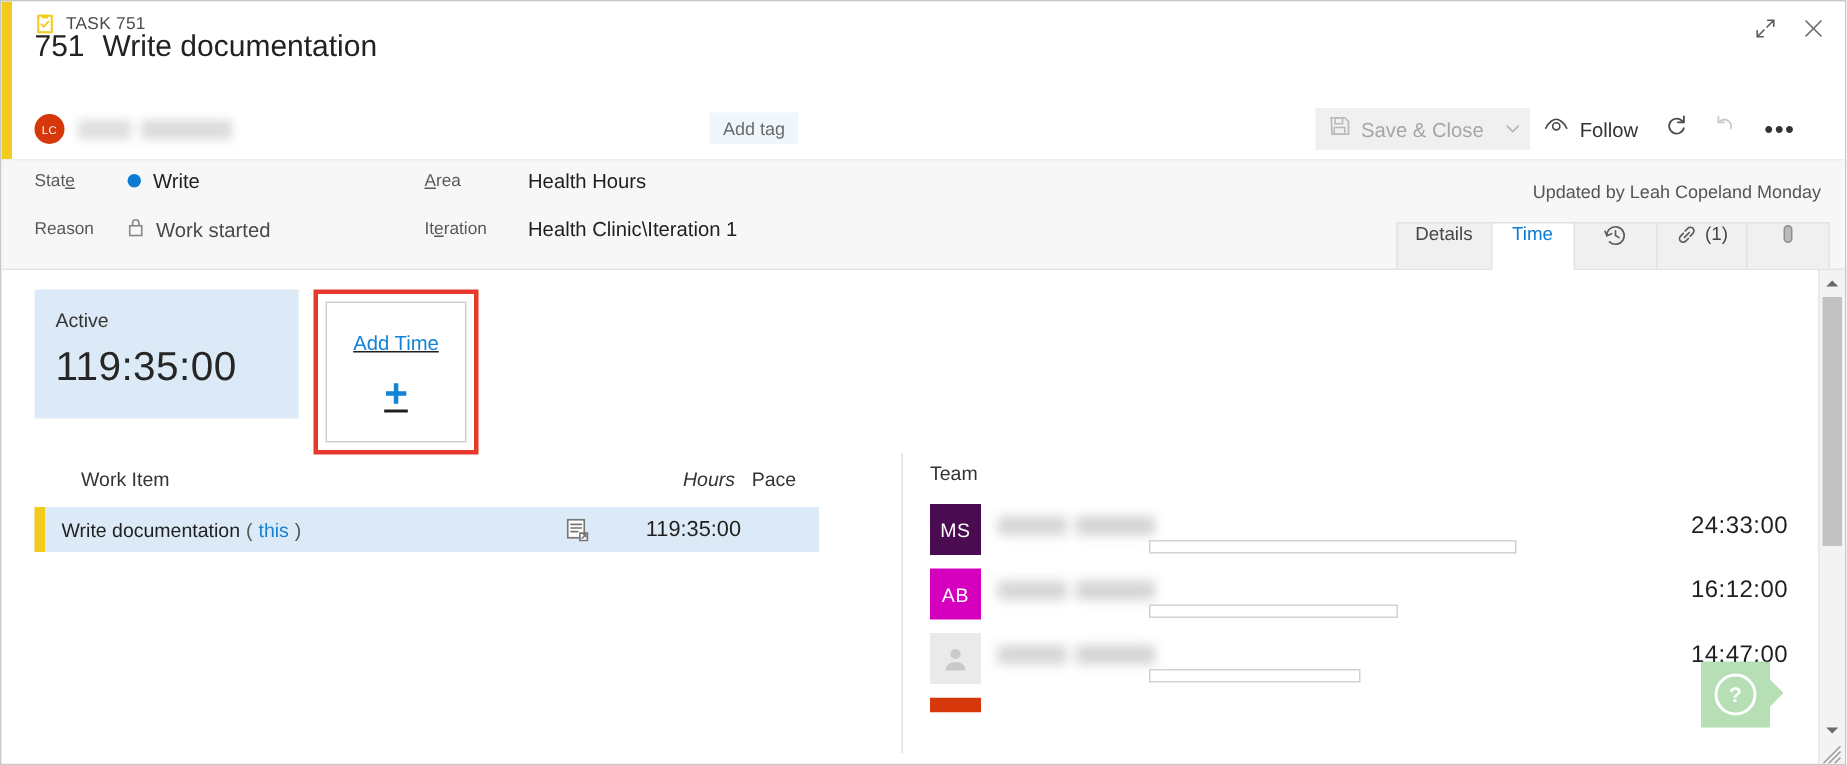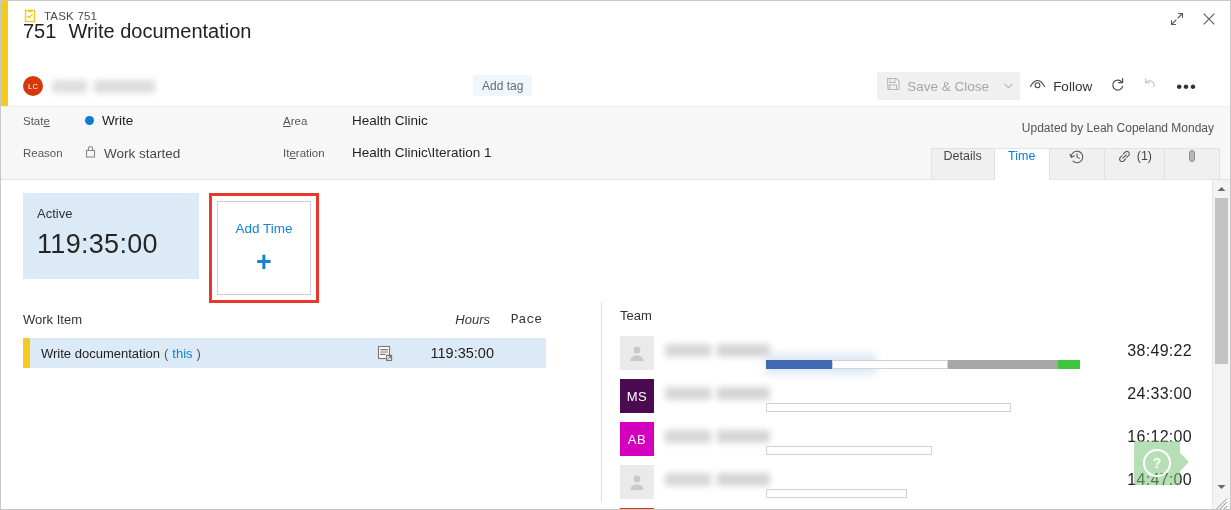--- a/index.html
+++ b/index.html
@@ -71,30 +71,30 @@
   
   .content{position:relative;height:331px;background:#fff;overflow:hidden;}
 
   .cards{position:absolute;left:22px;top:13px;display:flex;align-items:flex-start;}
   .totalcard{width:176px;height:86px;background:#dbeaf6;box-sizing:border-box;padding:13px 0 0 14px;}
   .totalcard .lbl{font-size:13px;color:#333;}
   .totalcard .val{font-size:27px;color:#262626;margin-top:8px;letter-spacing:.3px;}
   .addwrap{position:relative;margin-left:10px;width:110px;height:110px;box-sizing:border-box;
       border:3px solid #e8382c;padding:5px;}
   .addcard{width:100%;height:100%;box-sizing:border-box;border:1px solid #cfcfcf;background:#fff;
-      display:flex;flex-direction:column;align-items:center;justify-content:center;gap:13px;cursor:pointer;}
+      display:flex;flex-direction:column;align-items:center;justify-content:center;gap:13px;cursor:pointer;text-decoration:underline;}
   .addcard .lbl{font-size:13.5px;color:#1383d6;}
   .addcard .plus{font-size:27px;line-height:1;color:#1383d6;font-weight:700;}
 
   
   .witable{position:absolute;left:22px;top:128px;width:523px;}
   .withead{display:flex;align-items:center;height:22px;font-size:13px;color:#333;}
-  .withead .c-item{flex:1;}
+  .withead .c-item{flex:1;margin-left:31px;}
   .withead .c-hours{width:96px;text-align:right;font-style:italic;}
-  .withead .c-pace{width:52px;text-align:right;padding-right:4px;font-family:Liberation Mono, monospace;}
+  .withead .c-pace{width:52px;text-align:center;padding-right:4px;}
   .wirow{display:flex;align-items:center;height:30px;background:#dbeaf6;margin-top:8px;position:relative;}
   .wibar{width:7px;height:30px;background:#f2cb1d;flex:none;}
   .winame{flex:1;font-size:13px;color:#1f1f1f;padding-left:11px;display:flex;align-items:center;gap:4px;}
   .winame .this{color:#1383d6;}
   .winame .paren{color:#555;}
   .wiicon{width:26px;display:flex;align-items:center;justify-content:center;color:#6d6d6d;}
   .wihours{width:96px;text-align:right;font-size:14.5px;color:#1f1f1f;}
   .wipace{width:52px;}
 
   
@@ -247,21 +247,21 @@
             <rect x="1.5" y="5.5" width="8" height="6.5" fill="none" stroke="#8a8a8a" stroke-width="1.1"></rect>
             <path d="M3.4 5.5V3.6a2.1 2.1 0 0 1 4.2 0v1.9" fill="none" stroke="#8a8a8a" stroke-width="1.1"></path>
           </svg>
         </span>
         <span style="color:#4a4a4a">Work started</span>
       </span>
     </div>
 
     <div class="fieldrow" style="left:282px;top:6px;">
       <span class="flabel"><u>A</u>rea</span>
-      <span class="fvalue" style="margin-left:7px">Health Clinic</span>
+      <span class="fvalue" style="margin-left:7px">Health Hours</span>
     </div>
 
     <div class="fieldrow" style="left:282px;top:38px;">
       <span class="flabel">It<u>e</u>ration</span>
       <span class="fvalue" style="margin-left:7px">Health Clinic\Iteration 1</span>
     </div>
 
     <div class="updated">Updated by Leah Copeland Monday</div>
 
     <div class="tabs">
@@ -339,64 +339,47 @@
         <div class="wihours">119:35:00</div>
         <div class="wipace"></div>
       </div>
     </div>
 
     <div class="teamdiv"></div>
 
     <div class="team">
       <div class="teamhead">Team</div>
 
+
+      <div class="trow">
+        <div class="tav" style="background:#4b0b51">MS</div>
+        <div class="tname"></div>
+        <div class="tbarwrap">
+          <div class="tbar outline" style="left:0%;width:78%;"></div>
+        </div>
+        <div class="ttime">24:33:00</div>
+      </div>
+
+      <div class="trow">
+        <div class="tav" style="background:#d400bd">AB</div>
+        <div class="tname"></div>
+        <div class="tbarwrap">
+          <div class="tbar outline" style="left:0%;width:53%;"></div>
+        </div>
+        <div class="ttime">16:12:00</div>
+      </div>
+
       <div class="trow">
         <div class="tav generic">
           <svg width="20" height="20" viewBox="0 0 20 20">
               <circle cx="10" cy="7" r="3.4" fill="#c9c9c9"></circle>
               <path d="M3.4 18c0-3.6 2.9-5.6 6.6-5.6s6.6 2 6.6 5.6z" fill="#c9c9c9"></path>
             </svg>
         </div>
         <div class="tname"></div>
-        <div class="thl"></div>
-        <div class="tbarwrap">
-          <div class="tbar blue" style="left:0%;width:21%;"></div>
-          <div class="tbar outline" style="left:21%;width:37%;"></div>
-          <div class="tbar gray" style="left:58%;width:35%;"></div>
-          <div class="tbar green" style="left:93%;width:7%;"></div>
-        </div>
-        <div class="ttime">38:49:22</div>
-      </div>
-
-      <div class="trow">
-        <div class="tav" style="background:#4b0b51">MS</div>
-        <div class="tname"></div>
-        <div class="tbarwrap">
-          <div class="tbar outline" style="left:0%;width:78%;"></div>
-        </div>
-        <div class="ttime">24:33:00</div>
-      </div>
-
-      <div class="trow">
-        <div class="tav" style="background:#d400bd">AB</div>
-        <div class="tname"></div>
-        <div class="tbarwrap">
-          <div class="tbar outline" style="left:0%;width:53%;"></div>
-        </div>
-        <div class="ttime">16:12:00</div>
-      </div>
-
-      <div class="trow">
-        <div class="tav generic">
-          <svg width="20" height="20" viewBox="0 0 20 20">
-              <circle cx="10" cy="7" r="3.4" fill="#c9c9c9"></circle>
-              <path d="M3.4 18c0-3.6 2.9-5.6 6.6-5.6s6.6 2 6.6 5.6z" fill="#c9c9c9"></path>
-            </svg>
-        </div>
-        <div class="tname"></div>
         <div class="tbarwrap">
           <div class="tbar outline" style="left:0%;width:45%;"></div>
         </div>
         <div class="ttime">14:47:00</div>
       </div>
 
       <div class="trow" style="height:10px;overflow:hidden;">
         <div class="tav" style="background:#d6380b;height:10px;"></div>
       </div>
     </div>

